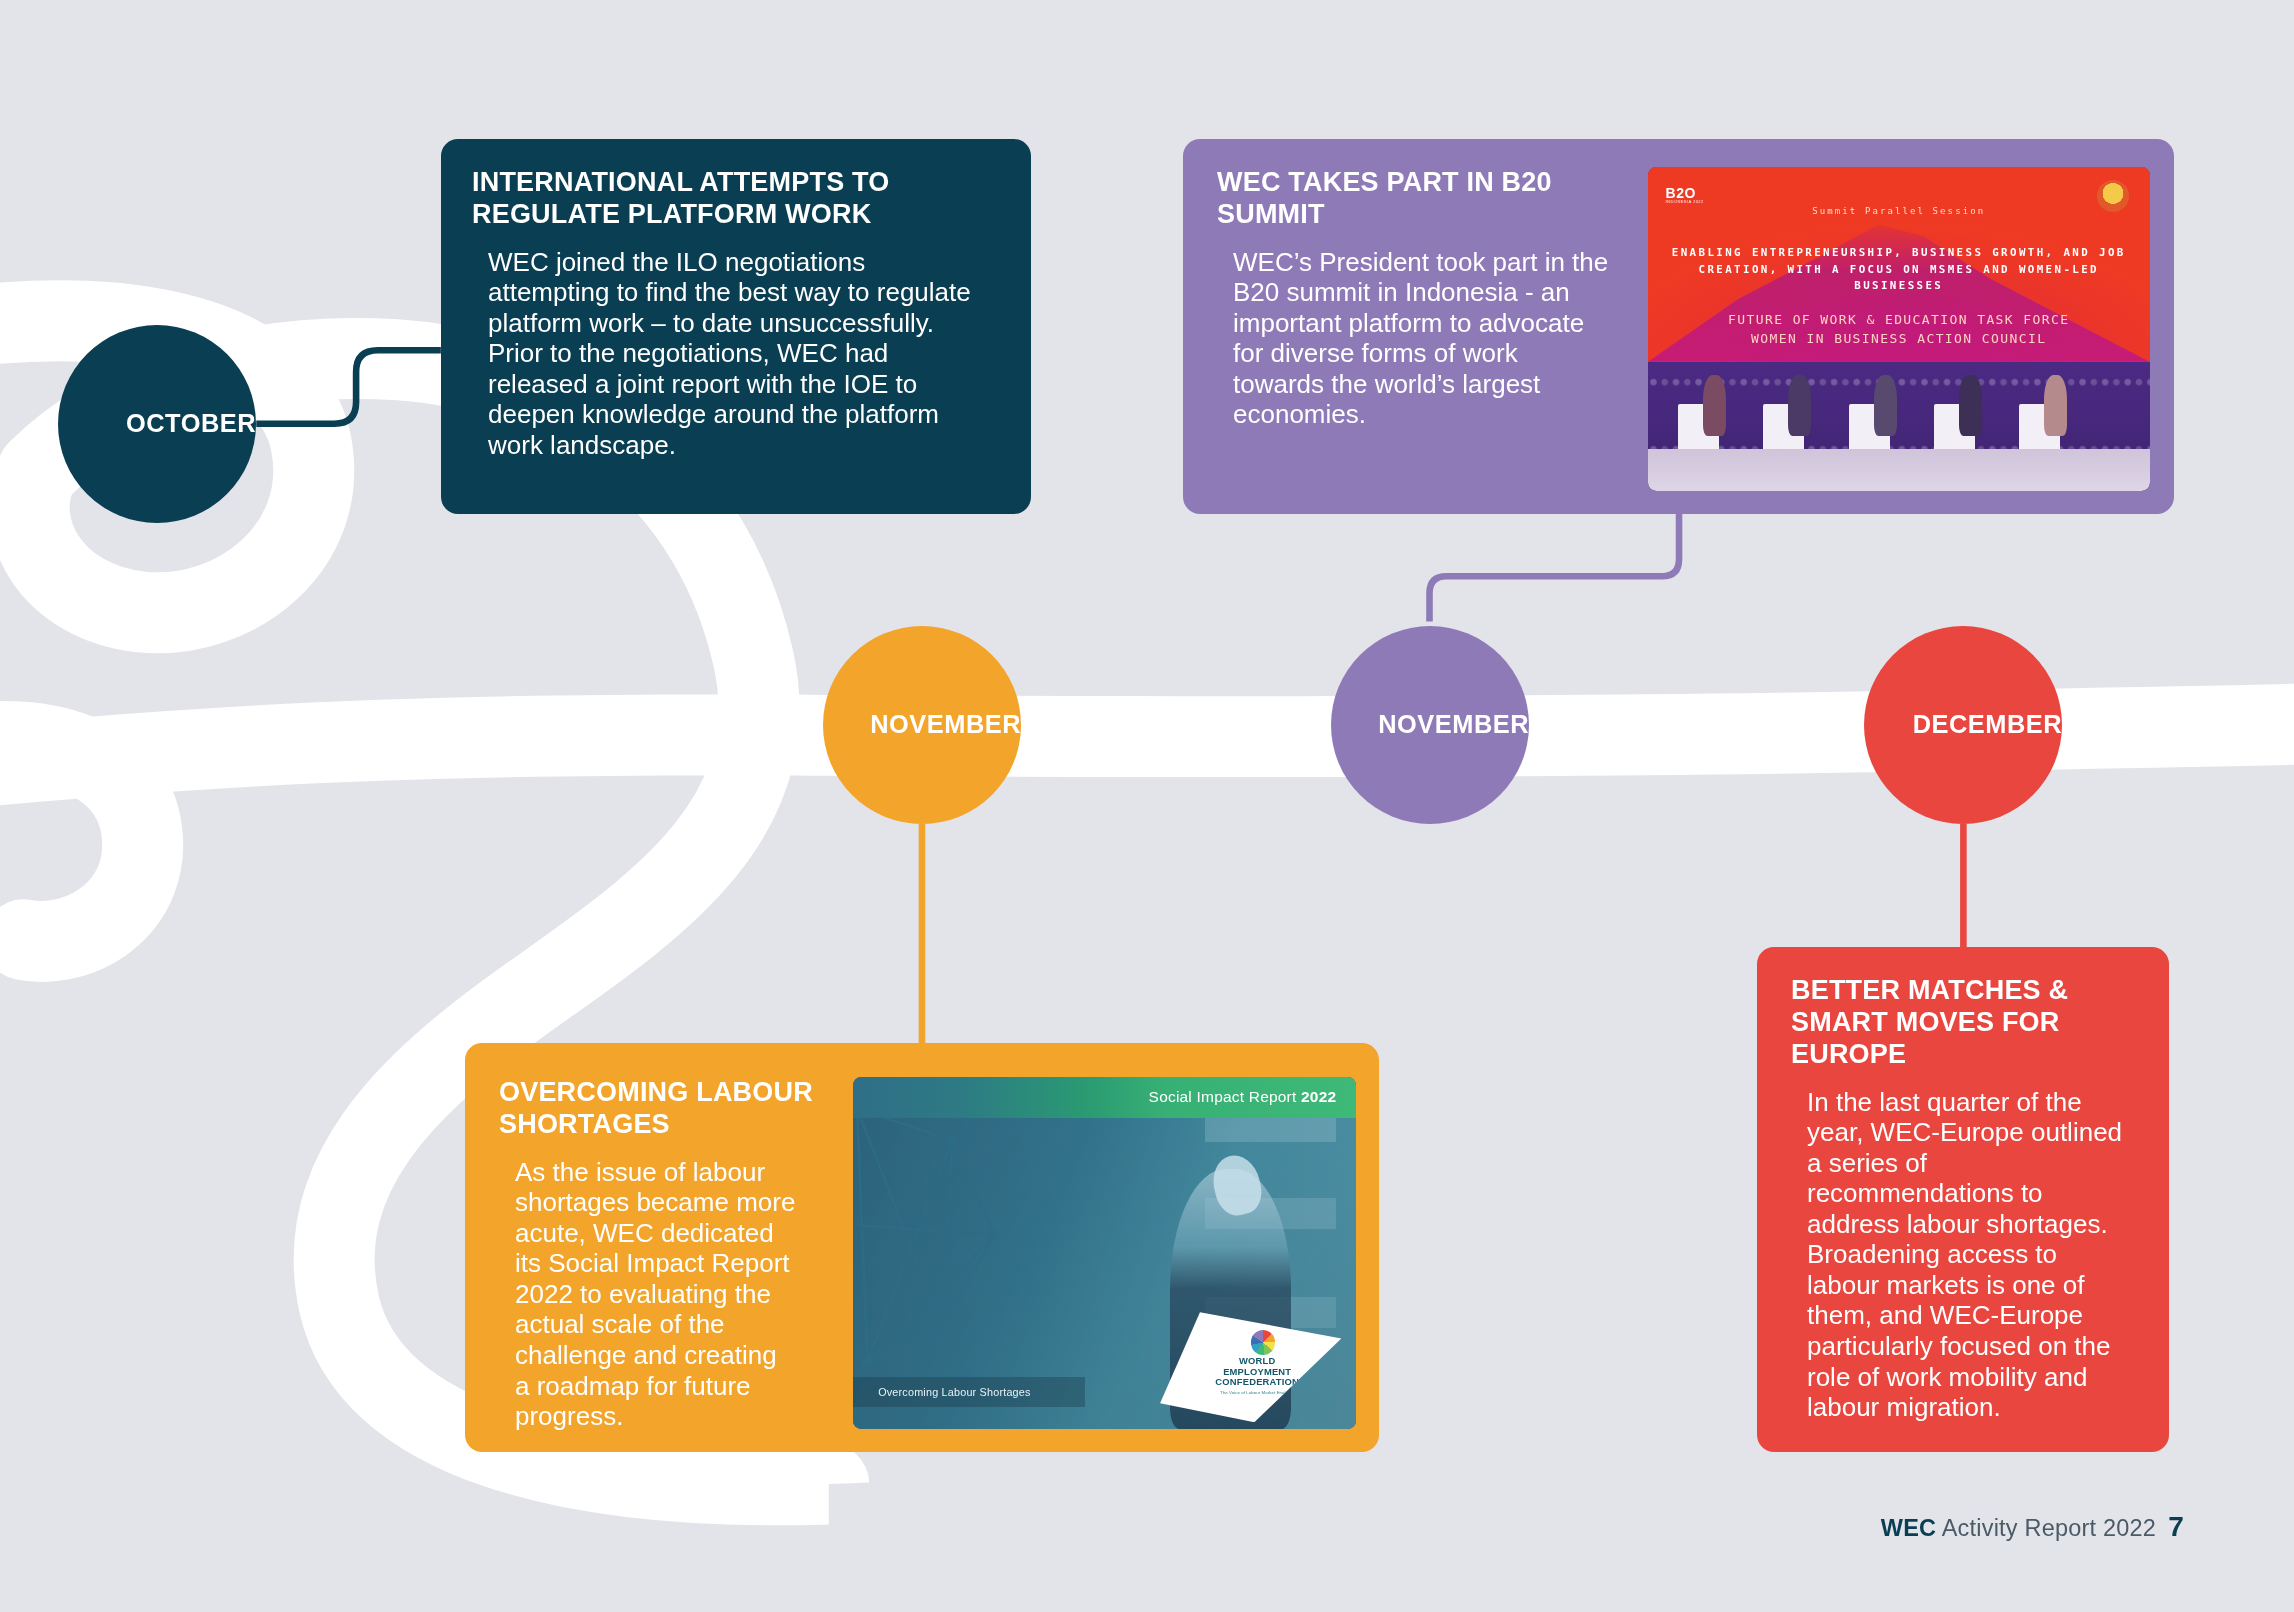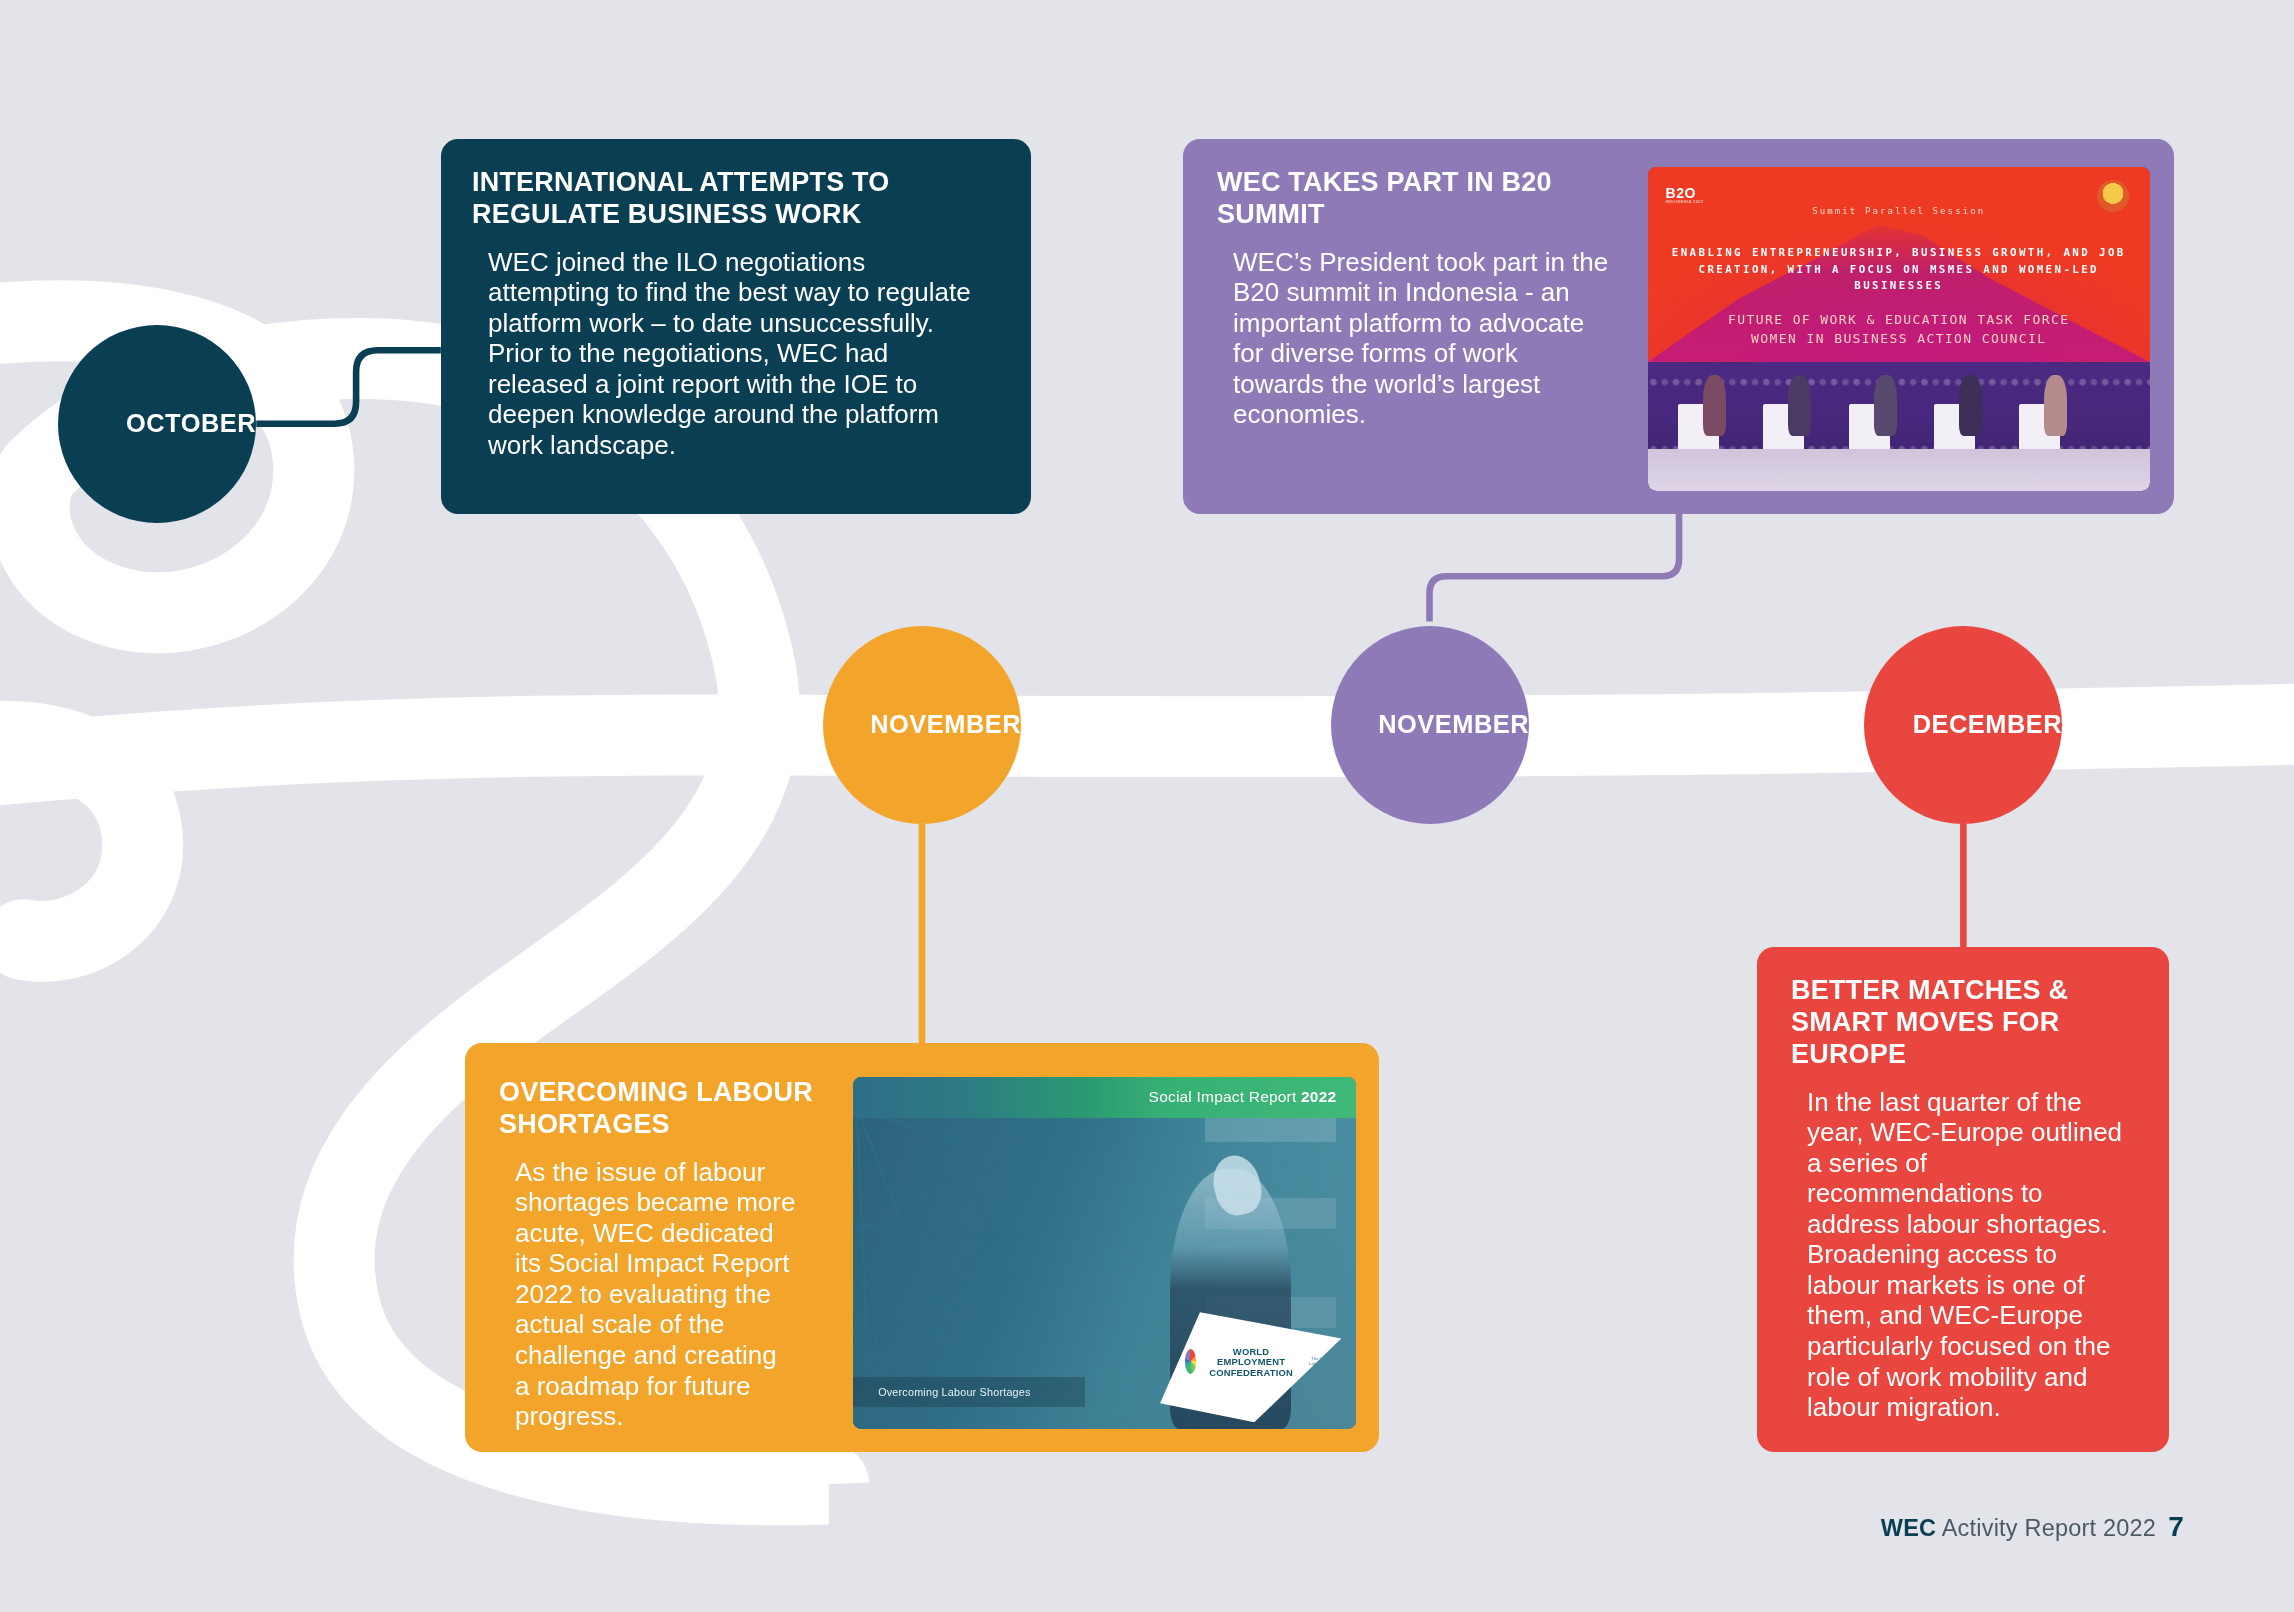--- a/index.html
+++ b/index.html
@@ -333,21 +333,21 @@
   }
   .sir-badge {
     position: absolute;
     right: 3%;
     bottom: 2%;
     width: 36%;
     height: 34%;
     background: #ffffff;
     clip-path: polygon(22% 8%, 100% 30%, 52% 100%, 0% 84%);
     display: flex;
-    flex-direction: row;
+    flex-direction: column;
     align-items: center;
     justify-content: center;
   }
   .sir-badge-globe {
     width: 24.5px;
     height: 24.5px;
     border-radius: 50%;
     margin-left: 24.5px;
     margin-bottom: 1.9px;
     background:
@@ -430,21 +430,21 @@
 
   <div class="month-node" id="node-november-purple" style="left:1331px; top:626px; width:198px; height:198px; background:#8f7ab8;">
     <span class="month-label">NOVEMBER</span>
   </div>
 
   <div class="month-node" id="node-december" style="left:1864px; top:626px; width:198px; height:198px; background:#e8463f;">
     <span class="month-label">DECEMBER</span>
   </div>
 
   <div class="card" id="card-october">
-    <h2 class="card-title">INTERNATIONAL ATTEMPTS TO REGULATE BUSINESS WORK</h2>
+    <h2 class="card-title">INTERNATIONAL ATTEMPTS TO REGULATE PLATFORM WORK</h2>
     <p class="card-body">WEC joined the ILO negotiations attempting to find the best way to regulate platform work – to date unsuccessfully. Prior to the negotiations, WEC had released a joint report with the IOE to deepen knowledge around the platform work landscape.</p>
   </div>
 
   <div class="card" id="card-b20">
     <div class="text-col">
       <h2 class="card-title">WEC TAKES PART IN B20 SUMMIT</h2>
       <p class="card-body">WEC’s President took part in the B20 summit in Indonesia - an important platform to advocate for diverse forms of work towards the world’s largest economies.</p>
     </div>
     <div class="photo" id="b20-photo">
       <div class="b20-sky"></div>

